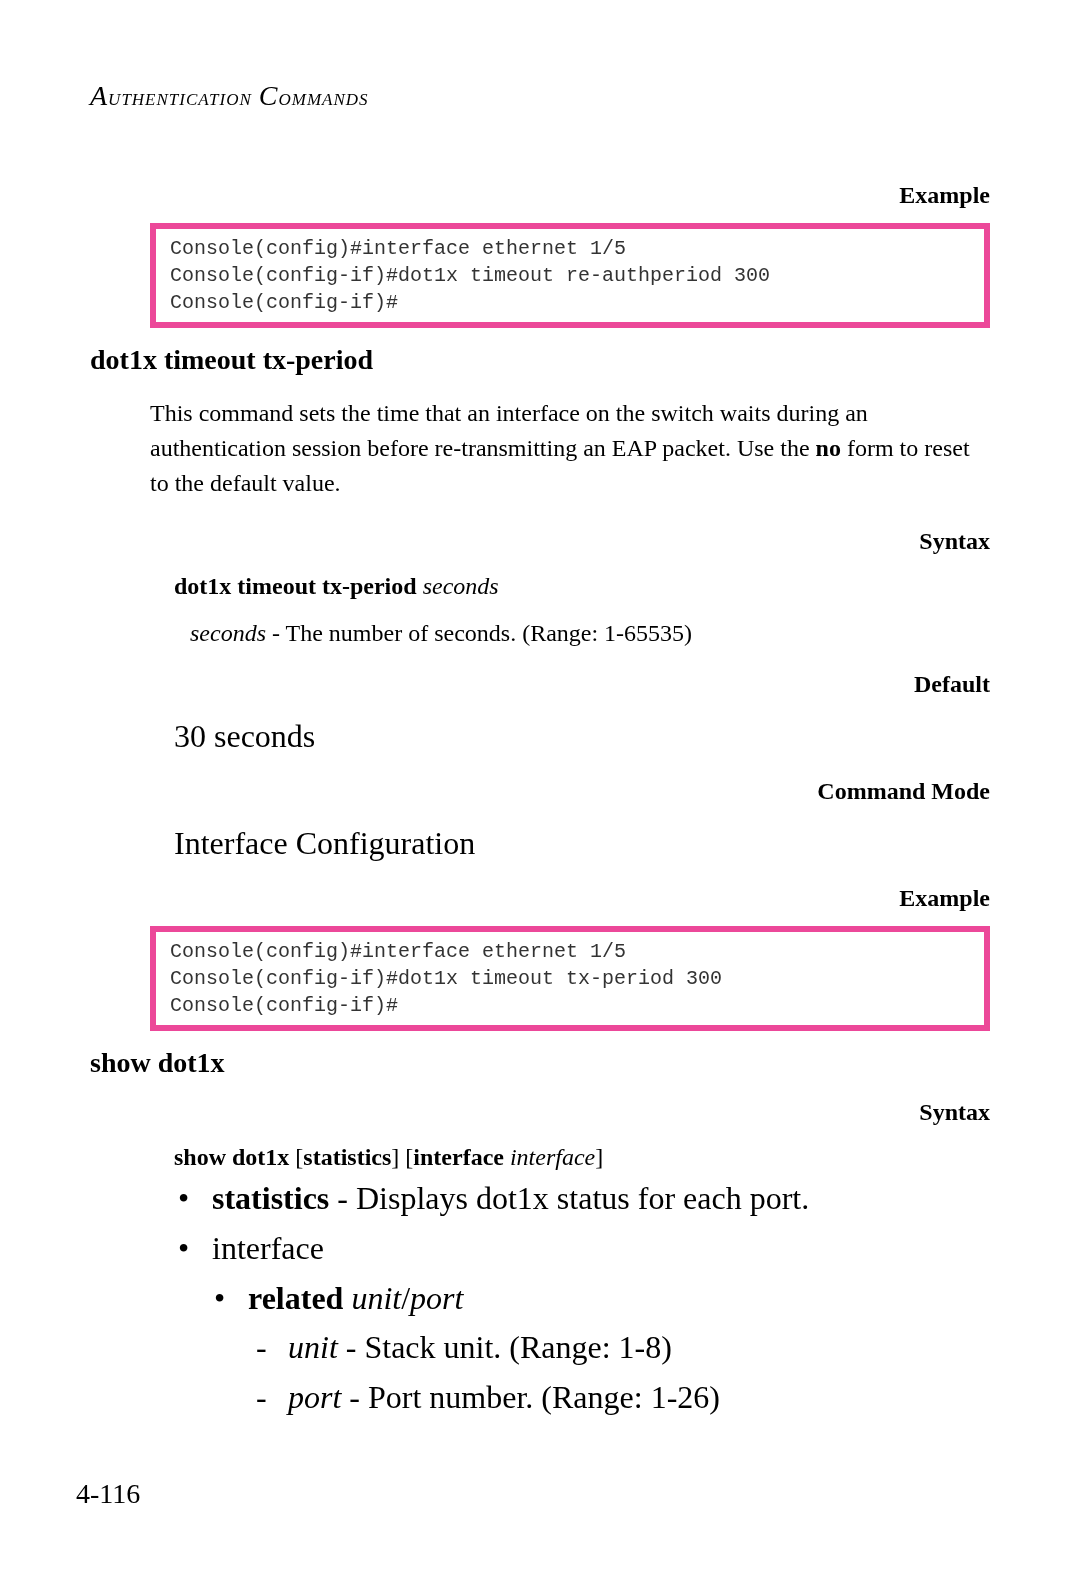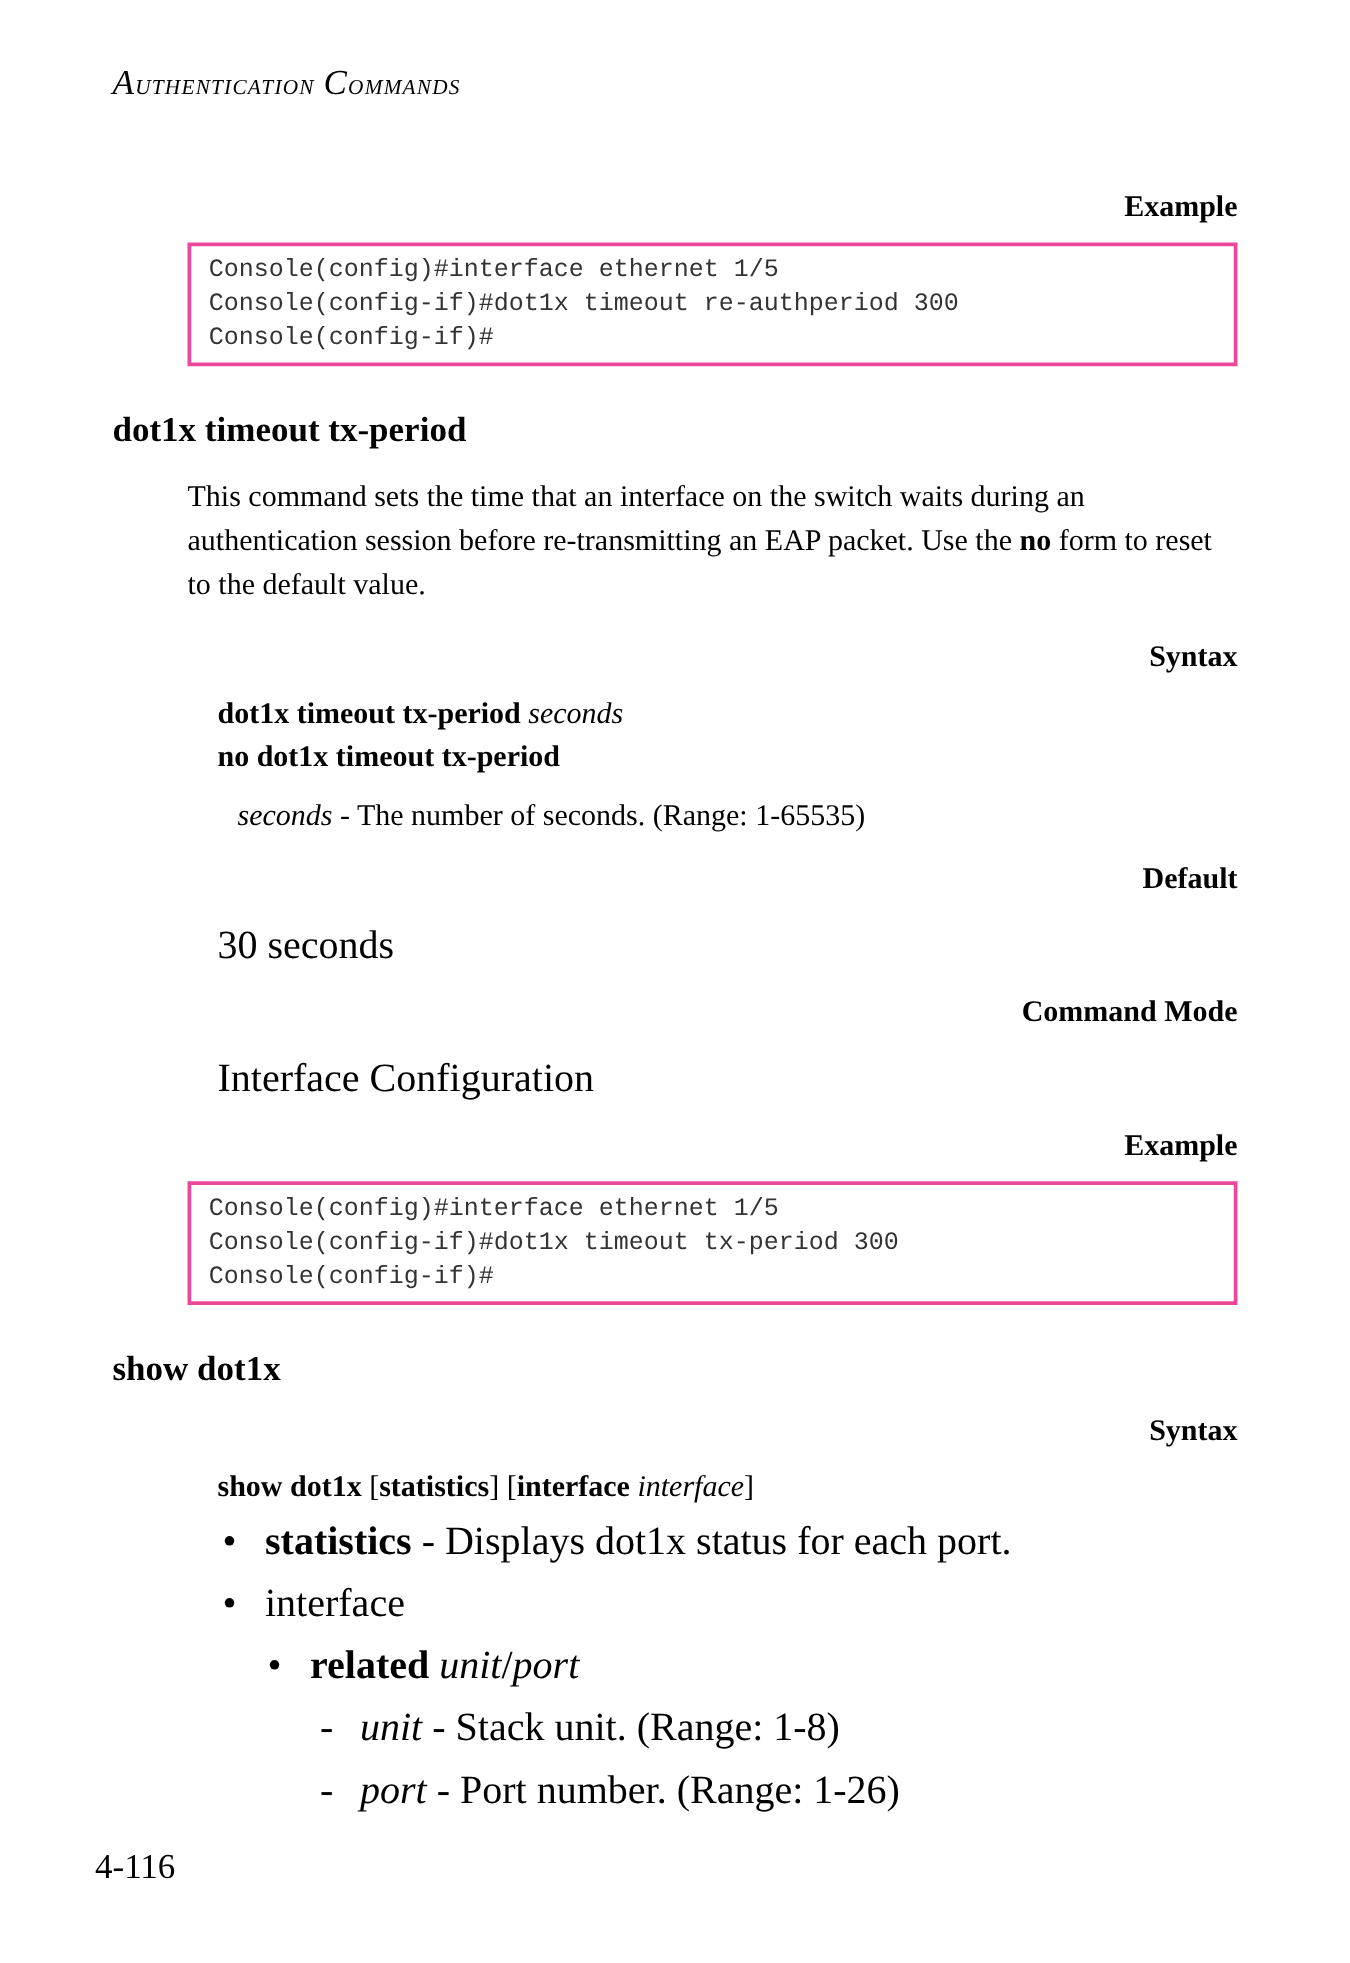--- a/index.html
+++ b/index.html
@@ -9,45 +9,45 @@
     }
     body {
       background: #ffffff;
       width: 1080px;
       height: 1570px;
       font-family: Garamond, Georgia, 'Times New Roman', serif;
       color: #000000;
       position: relative;
     }
     .page {
-      padding: 51px 90px 60px 90px;
+      padding: 80px 90px 60px 90px;
     }
     .header-title {
       font-variant: small-caps;
       font-size: 24px;
       font-style: italic;
       letter-spacing: 1px;
       margin-bottom: 70px;
     }
     .header-title .first-letter {
       font-size: 28px;
     }
     .section-heading {
       font-weight: bold;
       font-size: 24px;
       margin-left: 60px;
       margin-bottom: 14px;
       margin-top: 18px;
       text-align: right;
     }
     .code-block {
-      border: 3px solid #ec4899;
+      border: 6px solid #ec4899;
       padding: 6px 14px;
       margin-left: 60px;
-      margin-bottom: 36px;
+      margin-bottom: 16px;
       font-family: 'Courier New', monospace;
       font-size: 20px;
       line-height: 1.35;
       white-space: pre;
       color: #333;
     }
     .cmd-title {
       font-weight: bold;
       font-size: 28px;
       margin-bottom: 20px;
@@ -138,23 +138,20 @@
 
   <div class="cmd-title">dot1x timeout tx-period</div>
   <div class="body-text">
     <span>This command sets the time that an interface on the switch waits during an authentication session before re-transmitting an EAP packet. Use the </span><b>no</b><span> form to reset to the default value.</span>
   </div>
 
   <div class="section-heading">Syntax</div>
   <div class="syntax-line syntax-line-first">
     <b>dot1x timeout tx-period</b> <i>seconds</i>
   </div>
-  <div class="syntax-line">
-    <b>no dot1x timeout tx-period</b>
-  </div>
   <div class="syntax-desc">
     <i>seconds</i><span> - The number of seconds. (Range: 1-65535)</span>
   </div>
 
   <div class="section-heading">Default</div>
   <div class="default-val">30 seconds</div>
 
   <div class="section-heading">Command Mode</div>
   <div class="cmd-mode-val">Interface Configuration</div>
 

